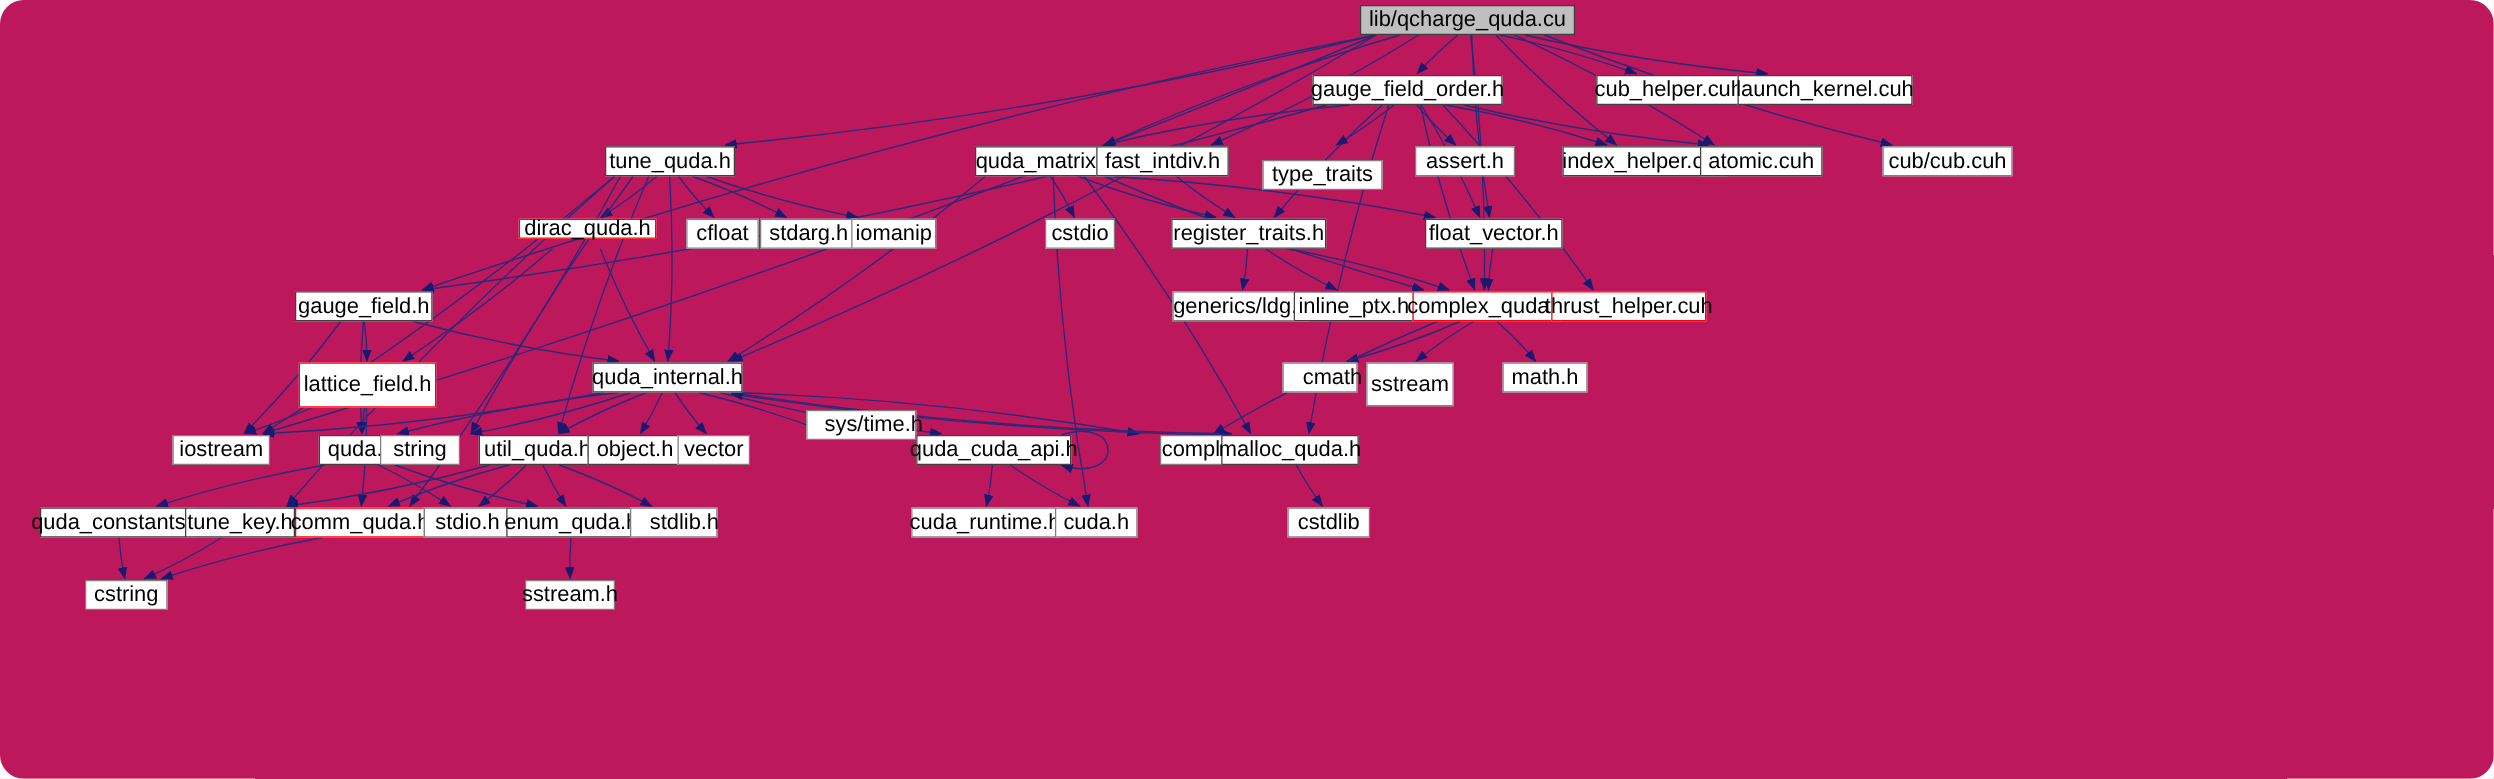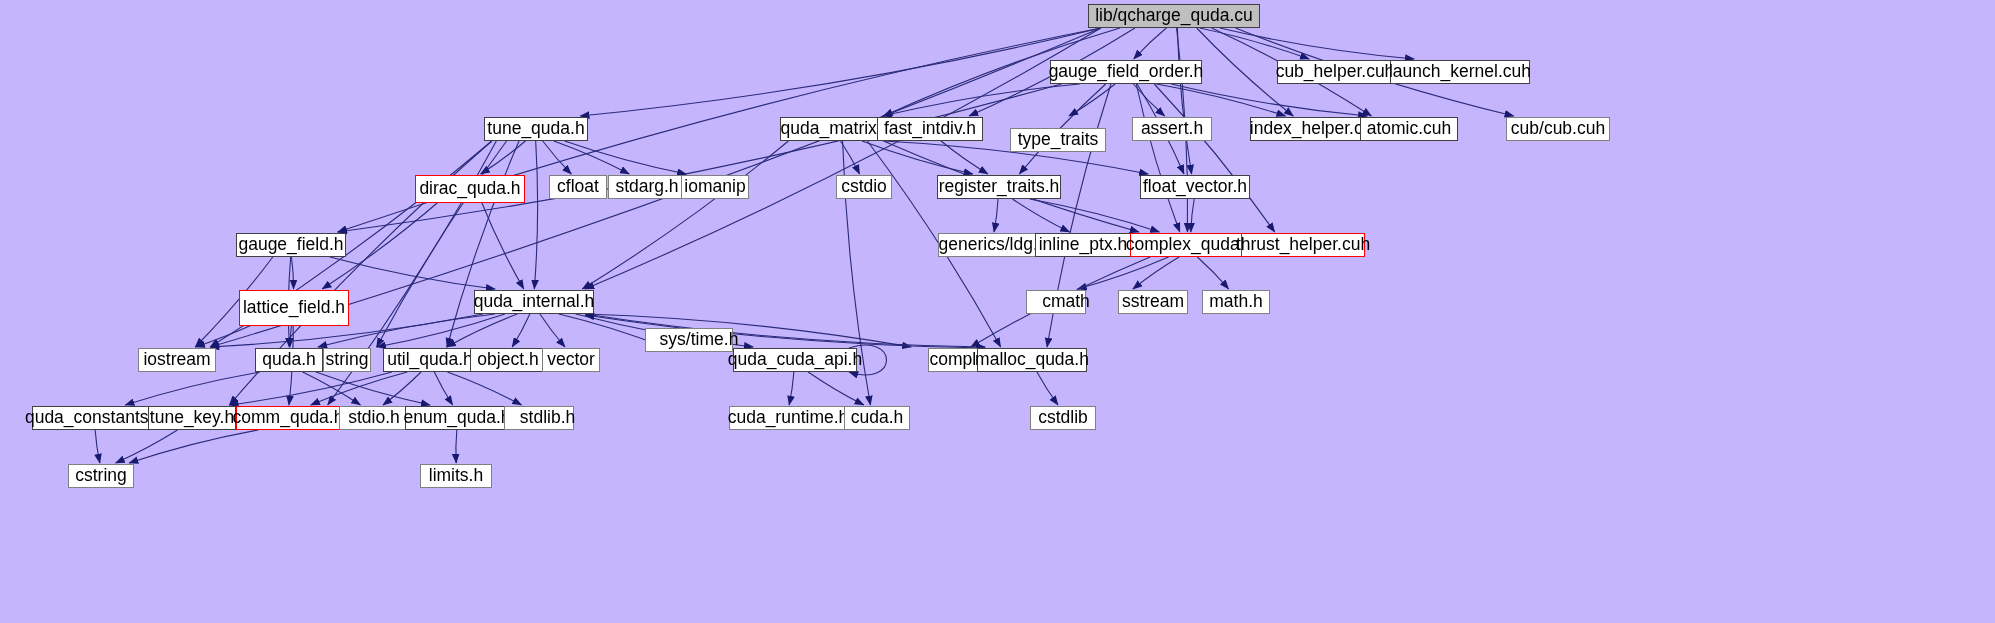--- a/index.html
+++ b/index.html
@@ -1,17 +1,17 @@
 <!DOCTYPE html>
 <html><head>
 <meta charset="utf-8">
 <style>
   html,body{margin:0;padding:0;background:#ffffff;}
-  #canvas{position:relative;width:1995px;height:623px;background:#c4b5fd;
-          font-family:"Liberation Sans",sans-serif;overflow:hidden;}
+  #canvas{position:relative;width:1995px;height:623px;background:#be185d;
+          font-family:"Liberation Sans",sans-serif;overflow:hidden;border-radius:19px;}
   #edges{position:absolute;left:0;top:0;width:1995px;height:623px;}
   .node{position:absolute;box-sizing:border-box;display:flex;align-items:center;
         justify-content:center;white-space:nowrap;background:#ffffff;
         font-size:17.5px;color:#000000;line-height:1;}
   .node.t-gray{border:1px solid #808080;}
   .node.t-black{border:1.6px solid #404040;}
   .node.t-red{border:1.6px solid #ff0000;}
   .node.t-root{border:1.6px solid #404040;background:#bfbfbf;}
 </style>
 </head>
@@ -144,21 +144,21 @@
       </div>
       <div class="node t-black" style="left: 1250px; top: 117px; width: 132px; height: 24px;">
         <span>index_helper.cuh</span>
       </div>
       <div class="node t-black" style="left: 1360px; top: 117px; width: 98px; height: 24px; text-align: right;">
         <span>atomic.cuh</span>
       </div>
       <div class="node t-gray" style="left: 1506px; top: 117px; width: 104px; height: 24px;">
         <span>cub/cub.cuh</span>
       </div>
-      <div class="node t-red" style="left: 415px; top: 175px; width: 110px; height: 28px;">
+      <div class="node t-red" style="left: 415px; top: 175px; width: 110px; height: 16px;">
         <span>dirac_quda.h</span>
       </div>
       <div class="node t-gray" style="left: 549px; top: 175px; width: 58px; height: 24px;">
         <span>cfloat</span>
       </div>
       <div class="node t-gray" style="left: 608px; top: 175px; width: 78px; height: 24px;">
         <span>stdarg.h</span>
       </div>
       <div class="node t-gray" style="left: 681px; top: 175px; width: 68px; height: 24px;">
         <span>iomanip</span>
@@ -189,33 +189,33 @@
       </div>
       <div class="node t-red" style="left: 239px; top: 290px; width: 110px; height: 36px;">
         <span>lattice_field.h</span>
       </div>
       <div class="node t-black" style="left: 474px; top: 290px; width: 120px; height: 24px;">
         <span>quda_internal.h</span>
       </div>
       <div class="node t-gray" style="left: 1026px; top: 290px; width: 60px; height: 24px; padding-left: 20px;">
         <span>cmath</span>
       </div>
-      <div class="node t-gray" style="left: 1093px; top: 290px; width: 70px; height: 24px; margin-left: 25px;">
+      <div class="node t-gray" style="left: 1093px; top: 290px; width: 70px; height: 35px;">
         <span>sstream</span>
       </div>
       <div class="node t-gray" style="left: 1202px; top: 290px; width: 68px; height: 24px;">
         <span>math.h</span>
       </div>
       <div class="node t-gray" style="left: 138px; top: 348px; width: 78px; height: 24px;">
         <span>iostream</span>
       </div>
       <div class="node t-black" style="left: 255px; top: 348px; width: 68px; height: 24px;">
         <span>quda.h</span>
       </div>
-      <div class="node t-gray" style="left: 323px; top: 348px; width: 48px; height: 24px; align-items: center;">
+      <div class="node t-gray" style="left: 304px; top: 348px; width: 64px; height: 24px; align-items: center;">
         <span>string</span>
       </div>
       <div class="node t-black" style="left: 383px; top: 348px; width: 94px; height: 24px;">
         <span>util_quda.h</span>
       </div>
       <div class="node t-black" style="left: 470px; top: 348px; width: 76px; height: 24px;">
         <span>object.h</span>
       </div>
       <div class="node t-gray" style="left: 542px; top: 348px; width: 58px; height: 24px;">
         <span>vector</span>
@@ -256,16 +256,16 @@
       <div class="node t-gray" style="left: 844px; top: 406px; width: 66px; height: 24px;">
         <span>cuda.h</span>
       </div>
       <div class="node t-gray" style="left: 1030px; top: 406px; width: 66px; height: 24px;">
         <span>cstdlib</span>
       </div>
       <div class="node t-gray" style="left: 68px; top: 464px; width: 66px; height: 24px;">
         <span>cstring</span>
       </div>
       <div class="node t-gray" style="left: 420px; top: 464px; width: 72px; height: 24px;">
-        <span>limits.h</span>
+        <span>sstream.h</span>
       </div>
     </div>
 </div>
 
 </body></html>

